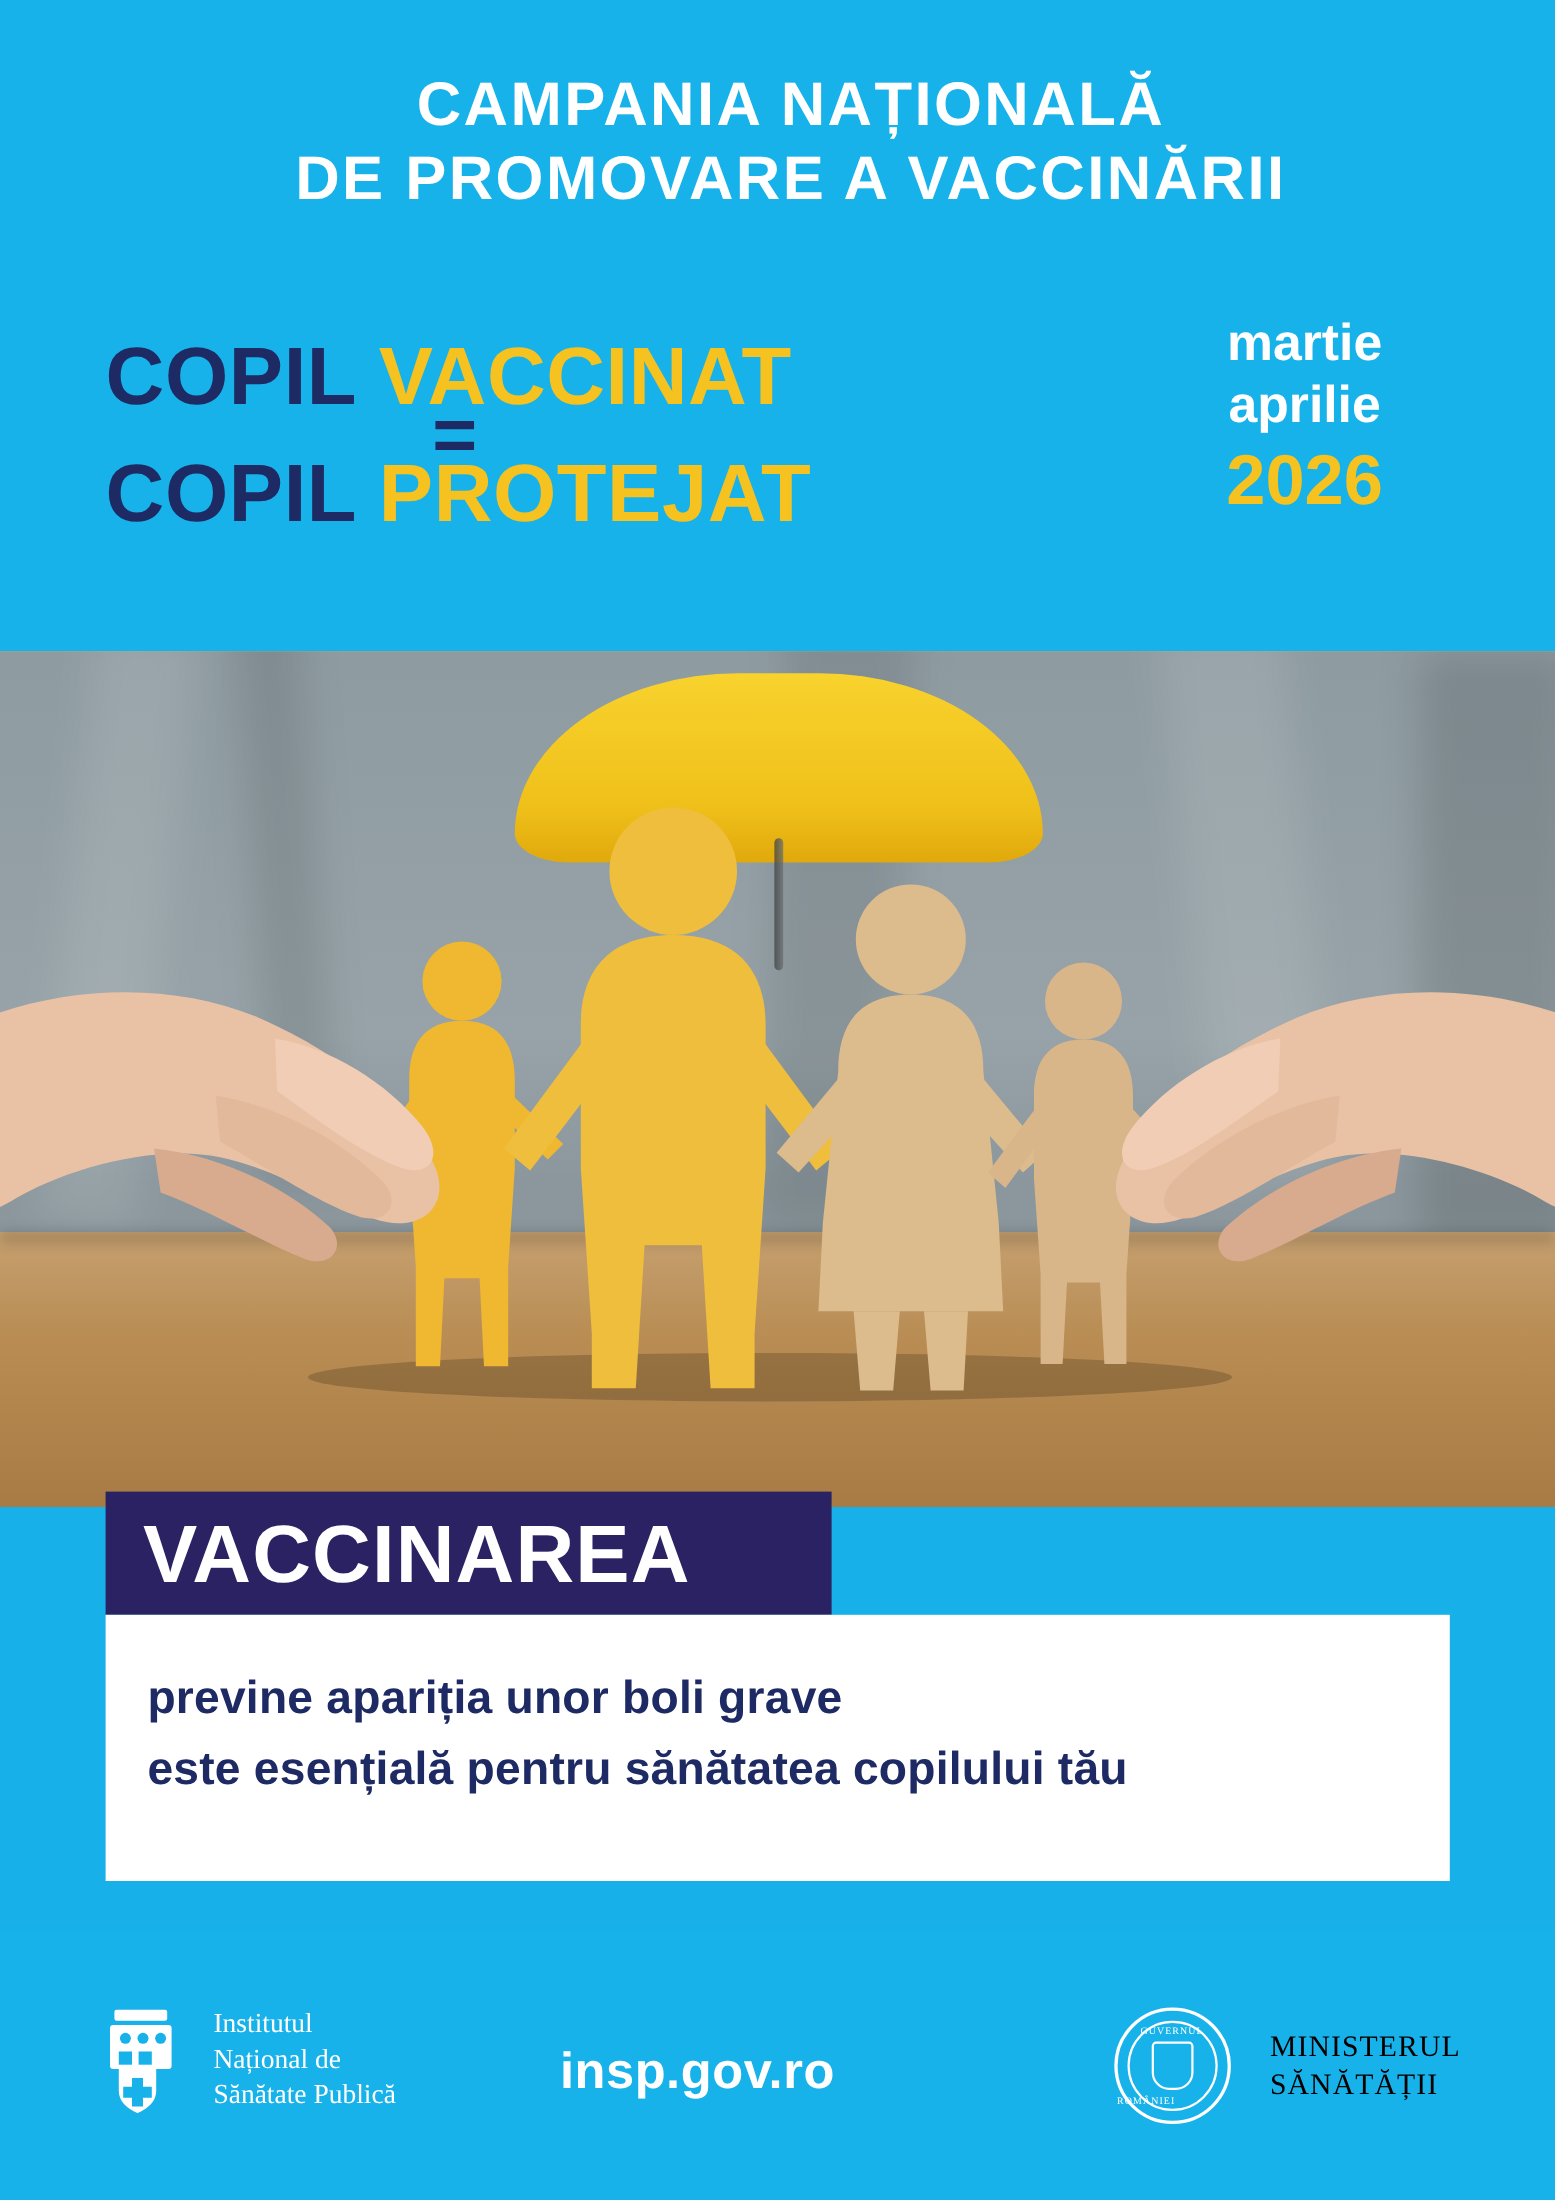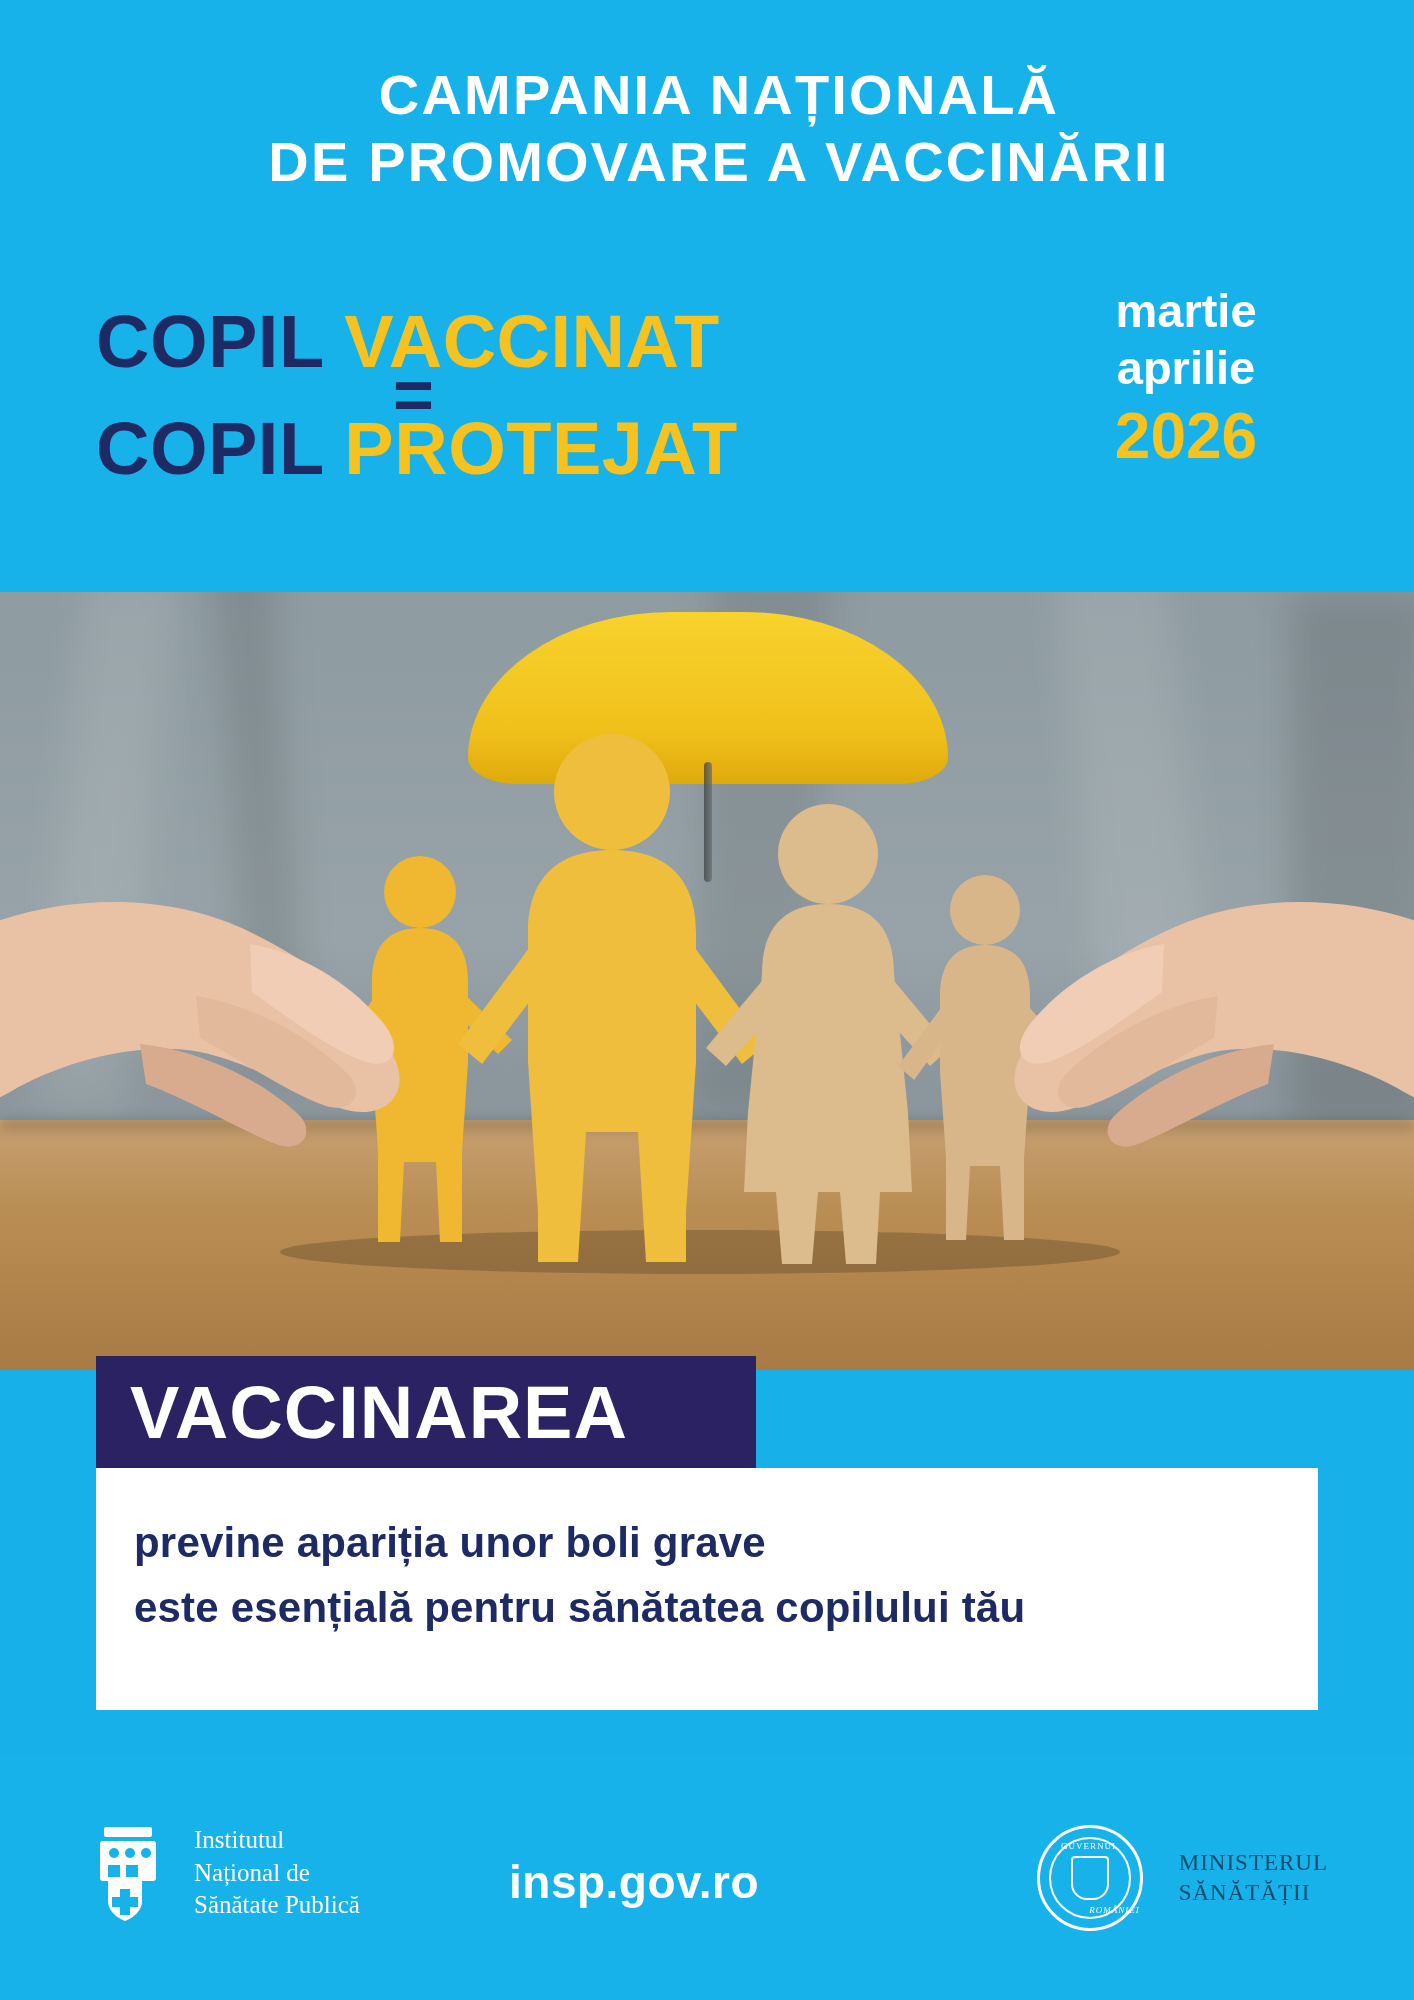--- a/index.html
+++ b/index.html
@@ -261,34 +261,33 @@
     font-size: 9px;
     letter-spacing: 1px;
     font-family: "Liberation Serif", serif;
   }
   .ms-seal .ring-text .top {
     position: absolute; top: 13px; left: 0; width: 100%;
     text-align: center;
   }
   .ms-seal .ring-text .bot {
     position: absolute; bottom: 13px; left: 0; width: 100%;
-    text-align: right;
-    font-style: italic;
+    text-align: left;
   }
   .ms-seal .crest {
     position: absolute;
     left: 50%; top: 50%;
     transform: translate(-50%,-50%);
     width: 34px; height: 40px;
     border: 2px solid #fff;
     border-radius: 4px 4px 16px 16px;
   }
   .ms-text {
-    color: #0c4a6e;
-    font-size: 23px;
+    color: #000000;
+    font-size: 27px;
     line-height: 1.3;
     font-family: "Liberation Serif", serif;
     letter-spacing: 1px;
   }
 </style>
 </head>
 <body>
 
 <div class="poster">
 

